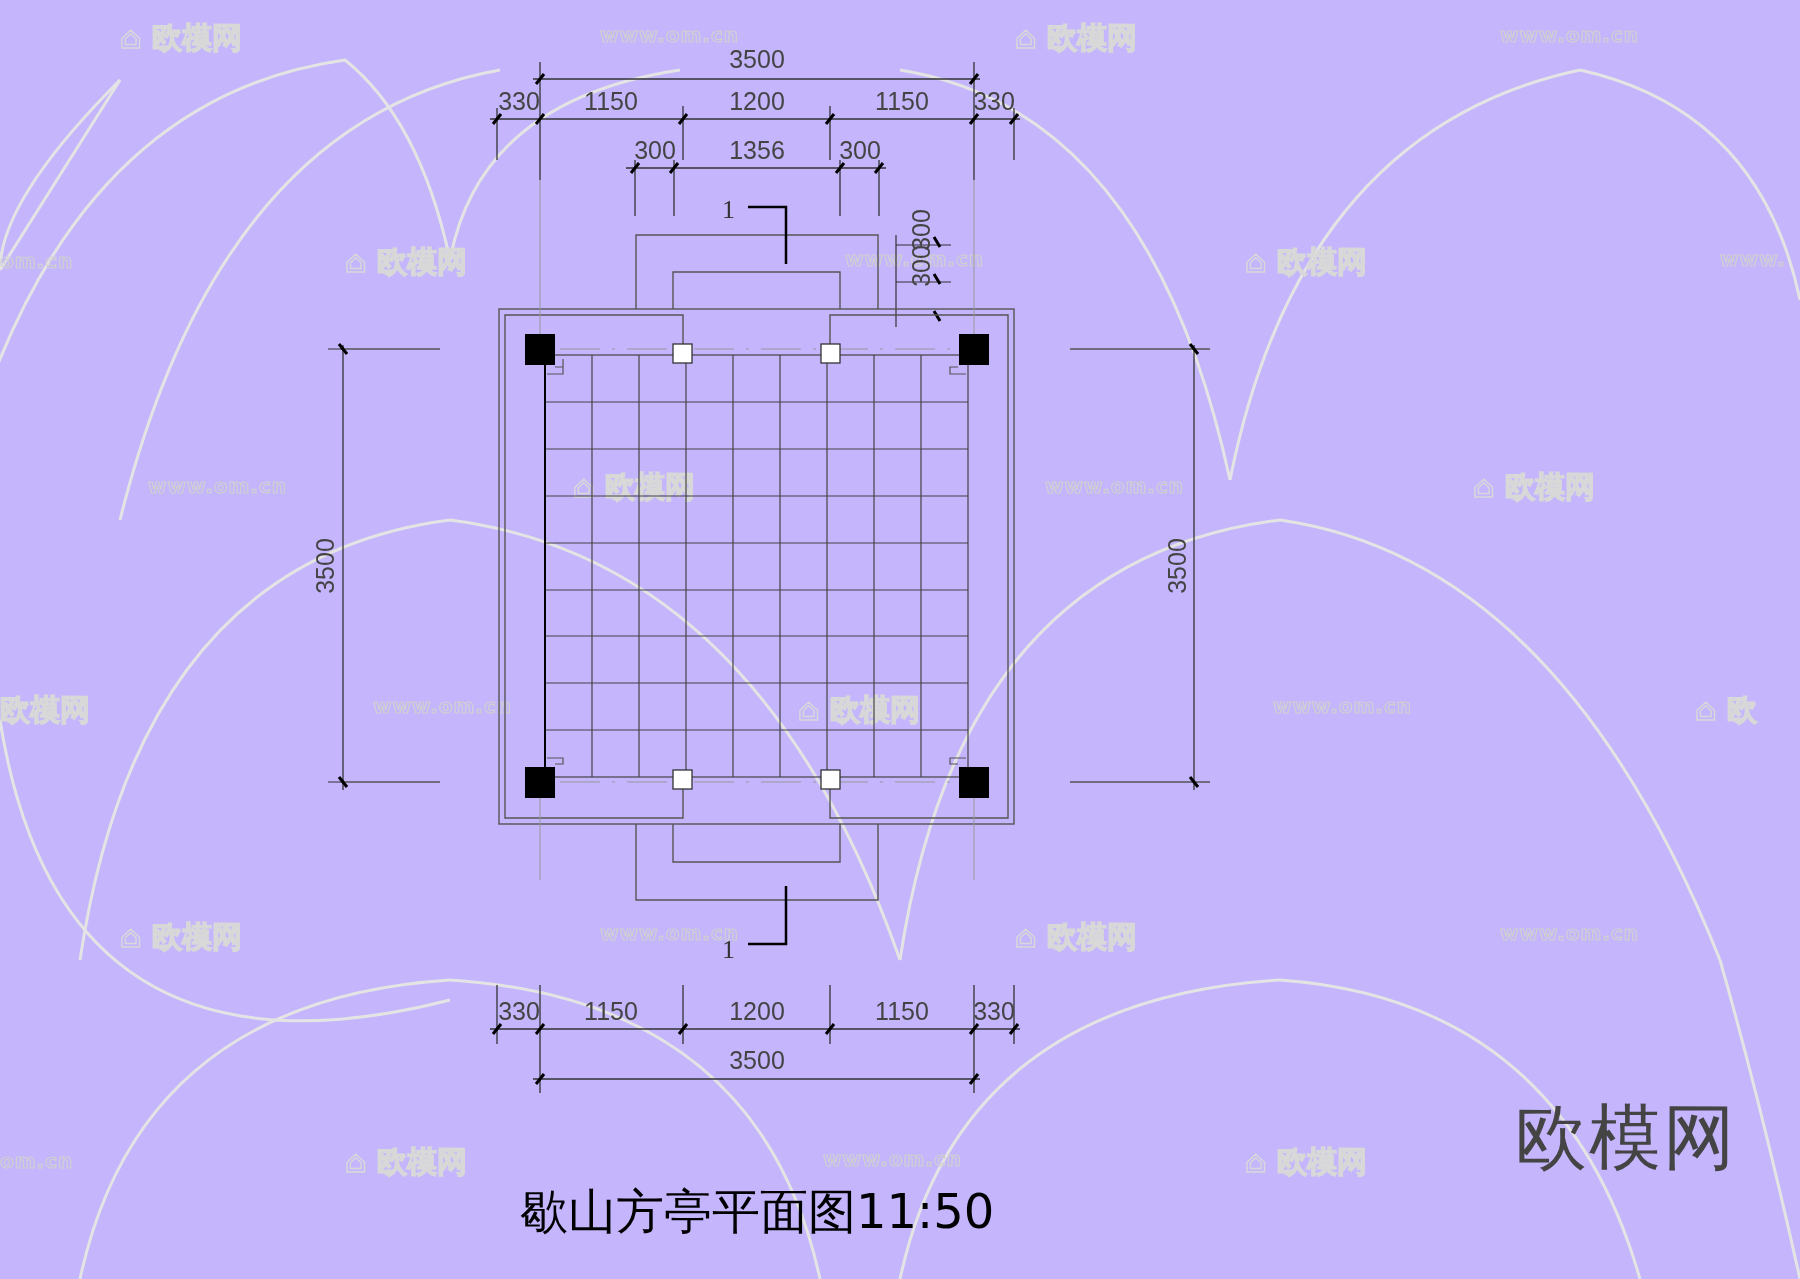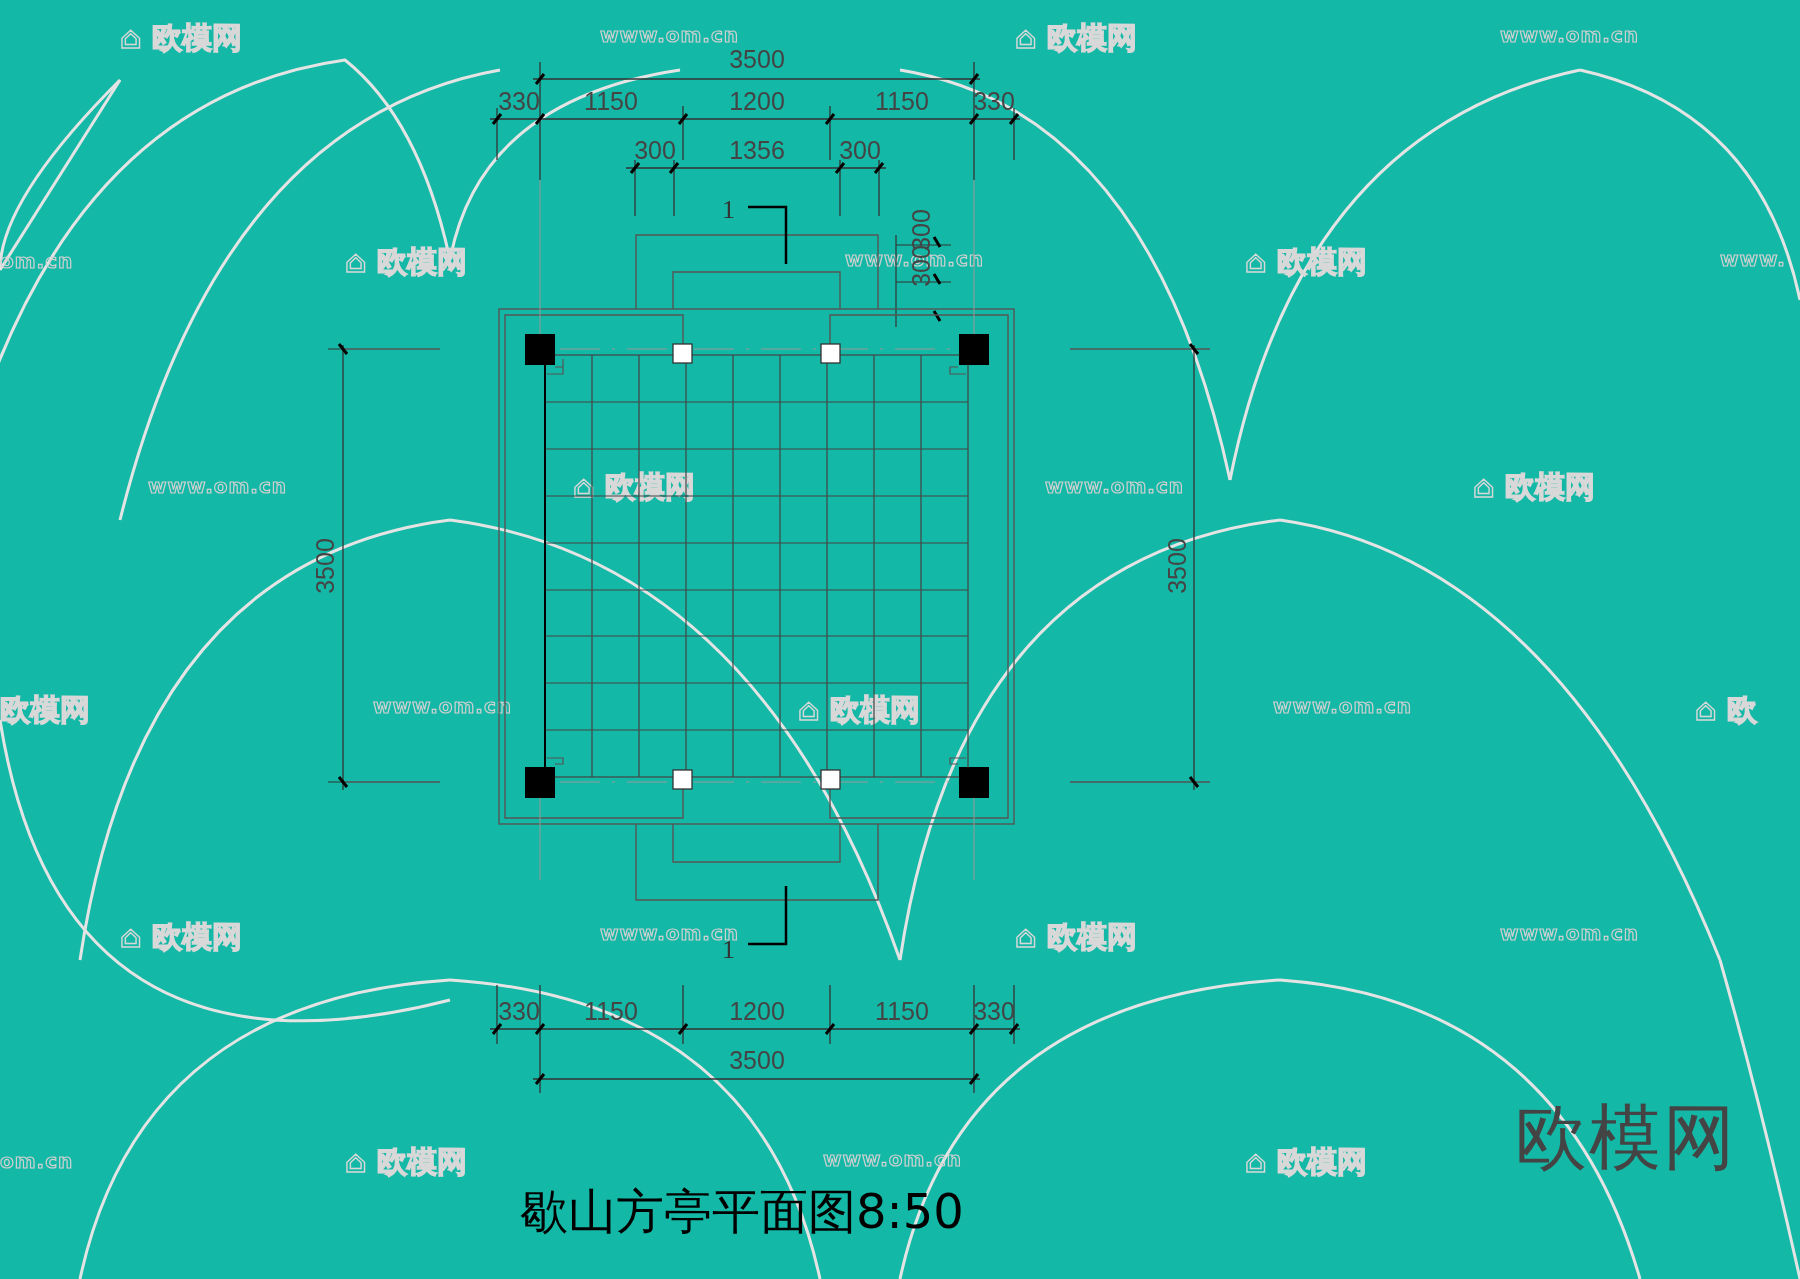--- a/index.html
+++ b/index.html
@@ -1,16 +1,16 @@
 <!DOCTYPE html>
 <html><head>
 <meta charset="utf-8">
 <style>
   html,body{margin:0;padding:0;background:#ffffff;}
-  #canvas{position:relative;width:1800px;height:1279px;overflow:hidden;background:#14b8a6;}
+  #canvas{position:relative;width:1800px;height:1279px;overflow:hidden;background:#c4b5fd;}
   svg{position:absolute;left:0;top:0;}
   .dim{font-family:"Liberation Sans",sans-serif;font-size:25px;fill:#444;font-weight:300;}
   .wm-text{font-family:"DejaVu Sans",sans-serif;font-size:30px;fill:none;stroke:#d8d8d8;stroke-width:1.4;font-weight:bold;}
   .wm-url{font-family:"DejaVu Sans",sans-serif;font-size:20px;fill:none;stroke:#d0d0d0;stroke-width:1.2;font-weight:bold;letter-spacing:1px;}
   .title{position:absolute;left:520px;top:1180px;font-family:"DejaVu Sans",sans-serif;font-size:48px;color:#000;white-space:nowrap;}
   .brand{position:absolute;left:1515px;top:1090px;font-family:"DejaVu Sans",sans-serif;font-size:72px;color:#444;letter-spacing:2px;white-space:nowrap;}
   .brand-id{position:absolute;left:1515px;top:1178px;font-family:"Liberation Sans",sans-serif;font-size:44px;color:#444;white-space:nowrap;}
   .section-label{font-family:"Liberation Serif",serif;font-size:26px;fill:#333;}
 </style>
 </head>
@@ -244,15 +244,15 @@
     <g>
       <text class="dim" x="519" y="1020" text-anchor="middle">330</text>
       <text class="dim" x="611" y="1020" text-anchor="middle">1150</text>
       <text class="dim" x="757" y="1020" text-anchor="middle">1200</text>
       <text class="dim" x="902" y="1020" text-anchor="middle">1150</text>
       <text class="dim" x="994" y="1020" text-anchor="middle">330</text>
       <text class="dim" x="757" y="1069" text-anchor="middle">3500</text>
     </g>
   </svg>
 
-  <div class="title">歇山方亭平面图8:50</div>
+  <div class="title">歇山方亭平面图11:50</div>
   <div class="brand">欧模网</div>
 </div>
 
 </body></html>

